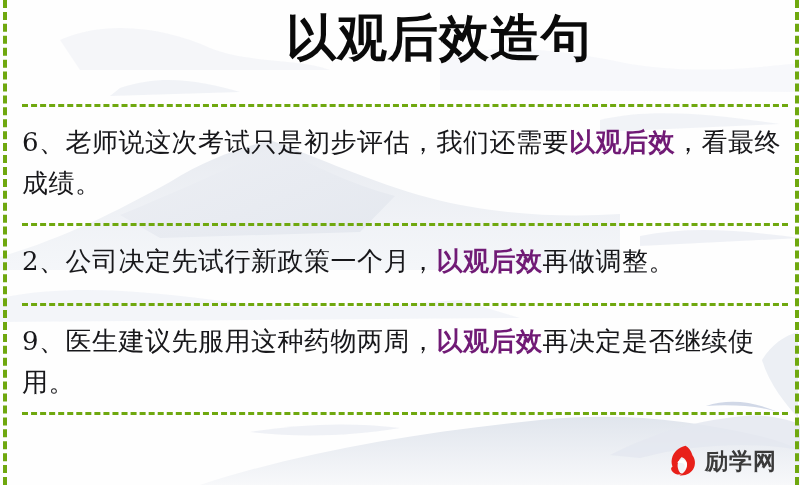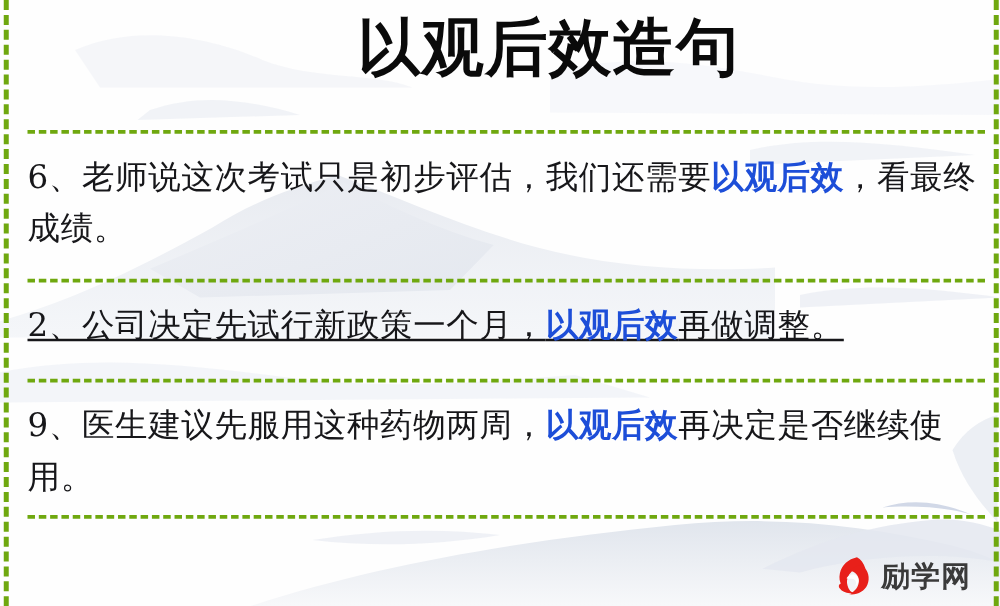--- a/index.html
+++ b/index.html
@@ -76,26 +76,26 @@
     width: 760px;
     font-family: "DejaVu Serif", "Liberation Serif", serif;
     font-size: 26px;
     line-height: 41px;
     color: #17171a;
     letter-spacing: 0.5px;
     z-index: 4;
     text-align: left;
   }
   .sentence .hl {
-    color: #1d4ed8;
+    color: #701a75;
     font-weight: bold;
   }
 
   #sentence-1 { top: 122px; }
-  #sentence-2 { top: 241px; text-decoration: underline; }
+  #sentence-2 { top: 241px; }
   #sentence-3 { top: 321px; }
 
   
   #logo {
     position: absolute;
     left: 662px;
     top: 441px;
     width: 122px;
     height: 40px;
     display: flex;

